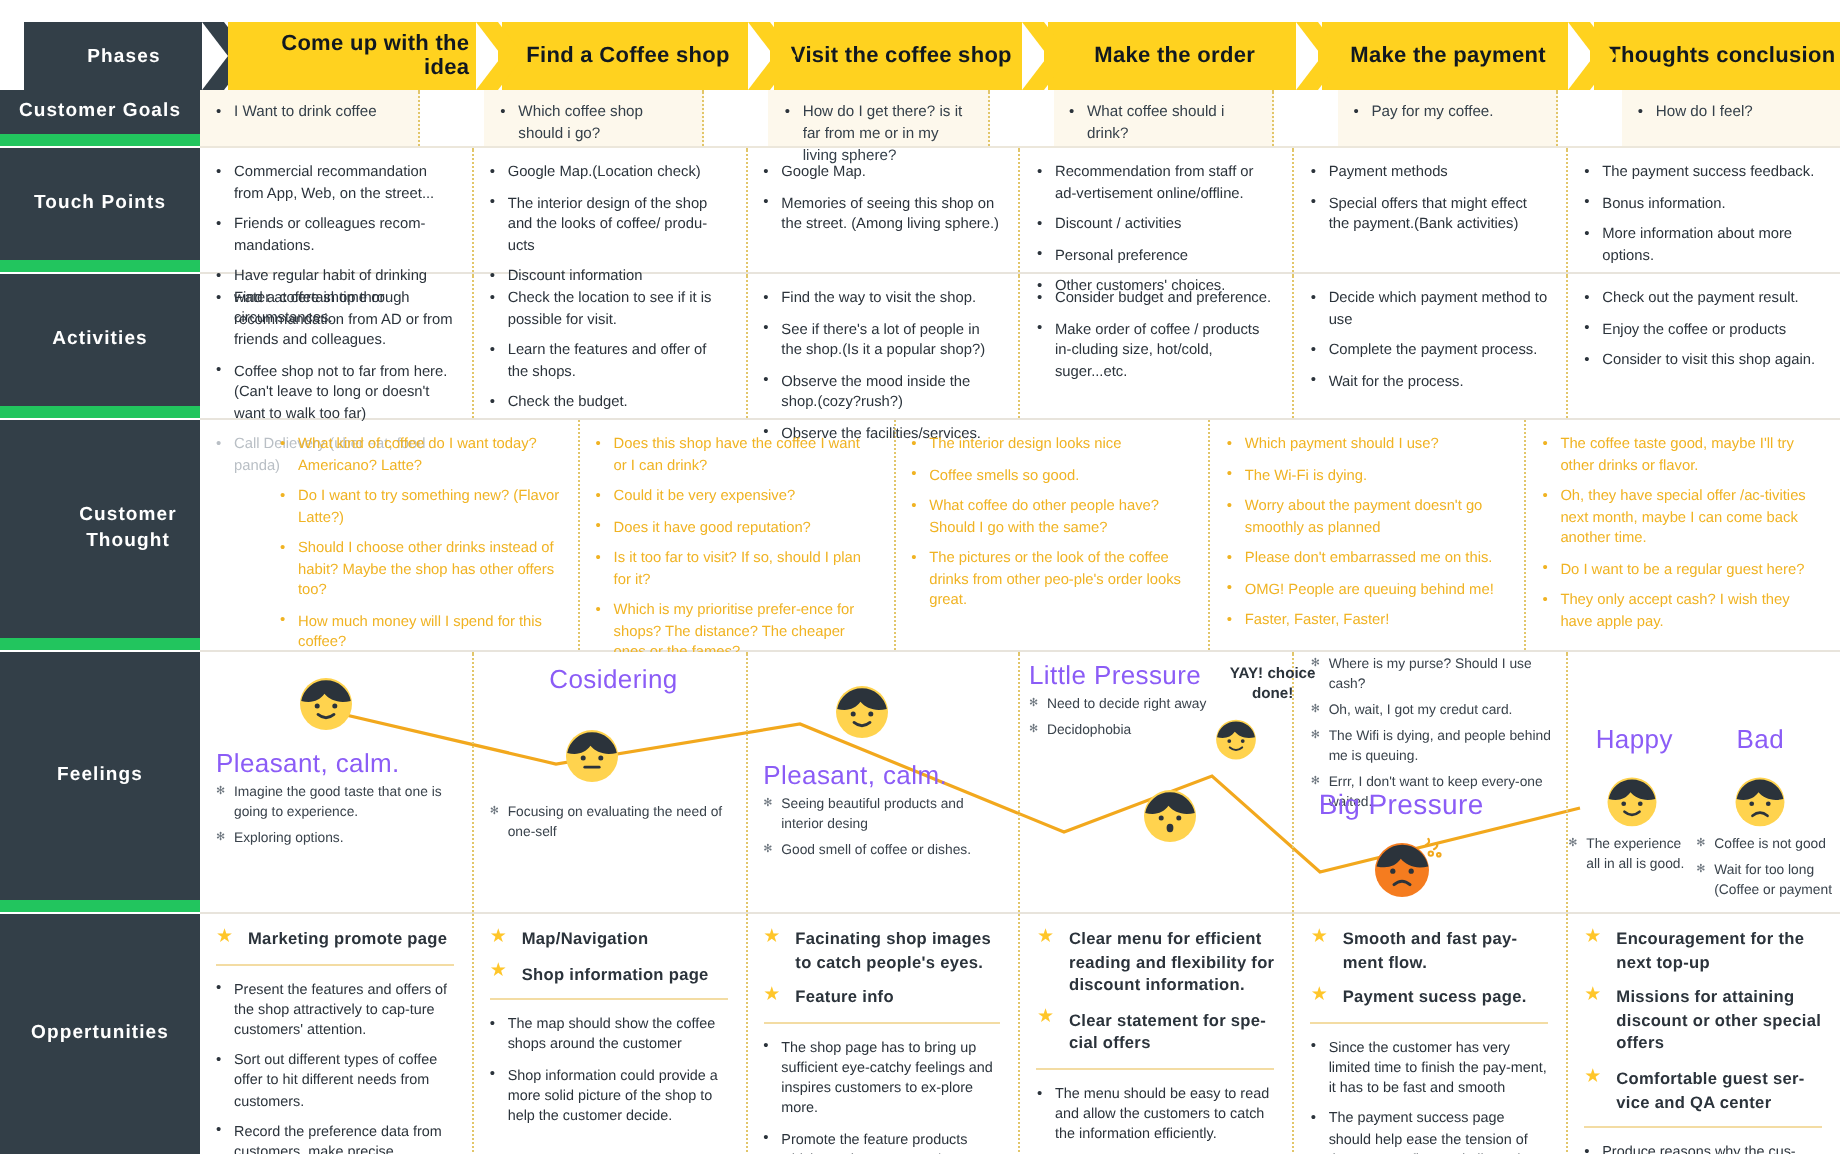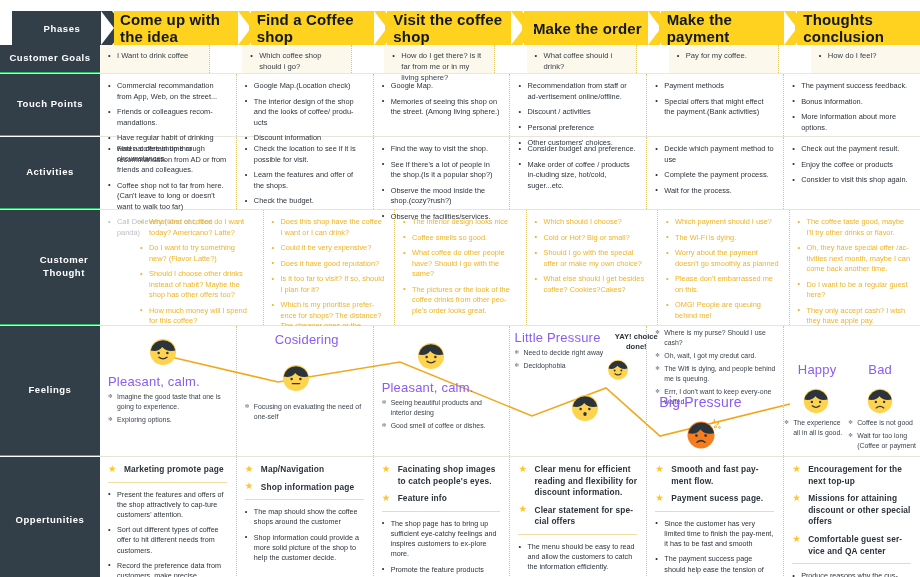--- a/index.html
+++ b/index.html
@@ -9,21 +9,21 @@
     -webkit-font-smoothing:antialiased;
   }
   .map{position:relative;width:920px;height:577px;}
 
   
   .row{display:flex;width:920px;box-sizing:border-box;}
   .rowlabel{
     width:100px;min-width:100px;background:#333f48;color:#ffffff;
     display:flex;align-items:center;justify-content:center;text-align:center;
     font-size:9.5px;font-weight:bold;letter-spacing:.55px;
-    box-sizing:border-box;border-bottom:1px solid #22c55e;
+    box-sizing:border-box;border-bottom:6px solid #22c55e;
     padding:2px 4px;line-height:1.35;
   }
   .cells{display:flex;flex:1;}
   .cell{
     flex:1 1 0;box-sizing:border-box;
     border-right:1px dotted #e2c66a;
     padding:7px 9px 7px 8px;
     min-width:0;
   }
   .cell:last-child{border-right:none;}
@@ -37,22 +37,22 @@
   }
   .phase-label:after{
     content:"";position:absolute;left:100%;top:0;
     border-top:17px solid transparent;border-bottom:17px solid transparent;
     border-left:13px solid #333f48;
   }
   .phases-cells{display:flex;flex:1;height:34px;}
   .phase{
     position:relative;flex:1 1 0;height:34px;background:#ffd21f;
     display:flex;align-items:center;justify-content:center;
-    color:#111820;font-size:15px;font-weight:bold;letter-spacing:.15px;
-    padding:0 14px 0 6px;box-sizing:border-box;text-align:left;
+    color:#111820;font-size:11px;font-weight:bold;letter-spacing:.15px;
+    padding:0 14px 0 6px;box-sizing:border-box;text-align:right;
     margin-left:2px;
   }
   .phase:before{
     content:"";position:absolute;left:-13px;top:0;
     border-top:17px solid transparent;border-bottom:17px solid transparent;
     border-left:13px solid #ffffff;
   }
   .phase:after{
     content:"";position:absolute;right:-13px;top:0;z-index:2;
     border-top:17px solid transparent;border-bottom:17px solid transparent;
@@ -288,28 +288,20 @@
             <li>Is it too far to visit? If so, should I plan for it?</li>
             <li>Which is my prioritise prefer-ence for shops? The distance? The cheaper ones or the fames?</li>
           </ul>
         </div>
       <div class="cell thought">
           <ul class="bl">
             <li>The interior design looks nice</li>
             <li>Coffee smells so good.</li>
             <li>What coffee do other people have? Should I go with the same?</li>
             <li>The pictures or the look of the coffee drinks from other peo-ple's order looks great.</li>
-          </ul>
-        </div>
-      <div class="cell thought">
-          <ul class="bl">
-            <li>Which should I choose?</li>
-            <li>Cold or Hot? Big or small?</li>
-            <li>Should I go with the special offer or make my own choice?</li>
-            <li>What else should I get besides coffee? Cookies?Cakes?</li>
           </ul>
         </div>
       <div class="cell thought">
           <ul class="bl">
             <li>Which payment should I use?</li>
             <li>The Wi-Fi is dying.</li>
             <li>Worry about the payment doesn't go smoothly as planned</li>
             <li>Please don't embarrassed me on this.</li>
             <li>OMG! People are queuing behind me!</li>
             <li>Faster, Faster, Faster!</li>

